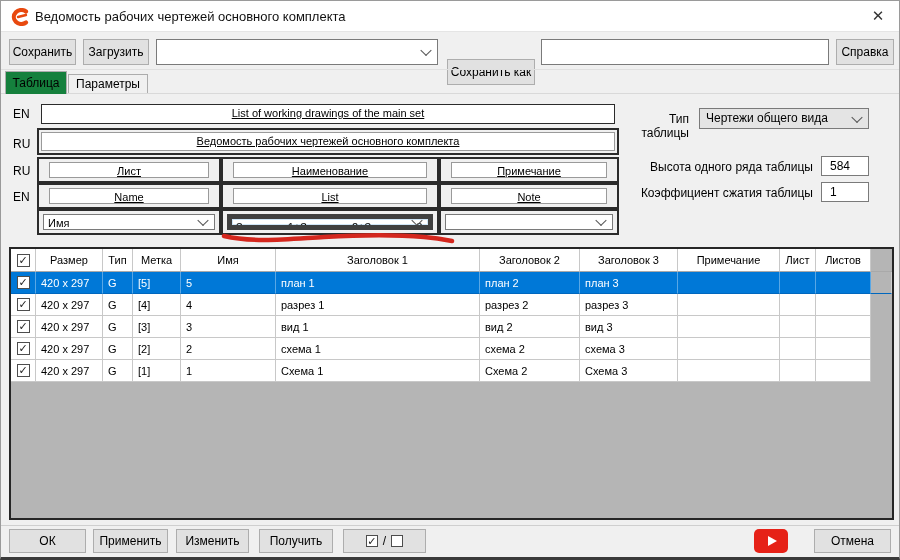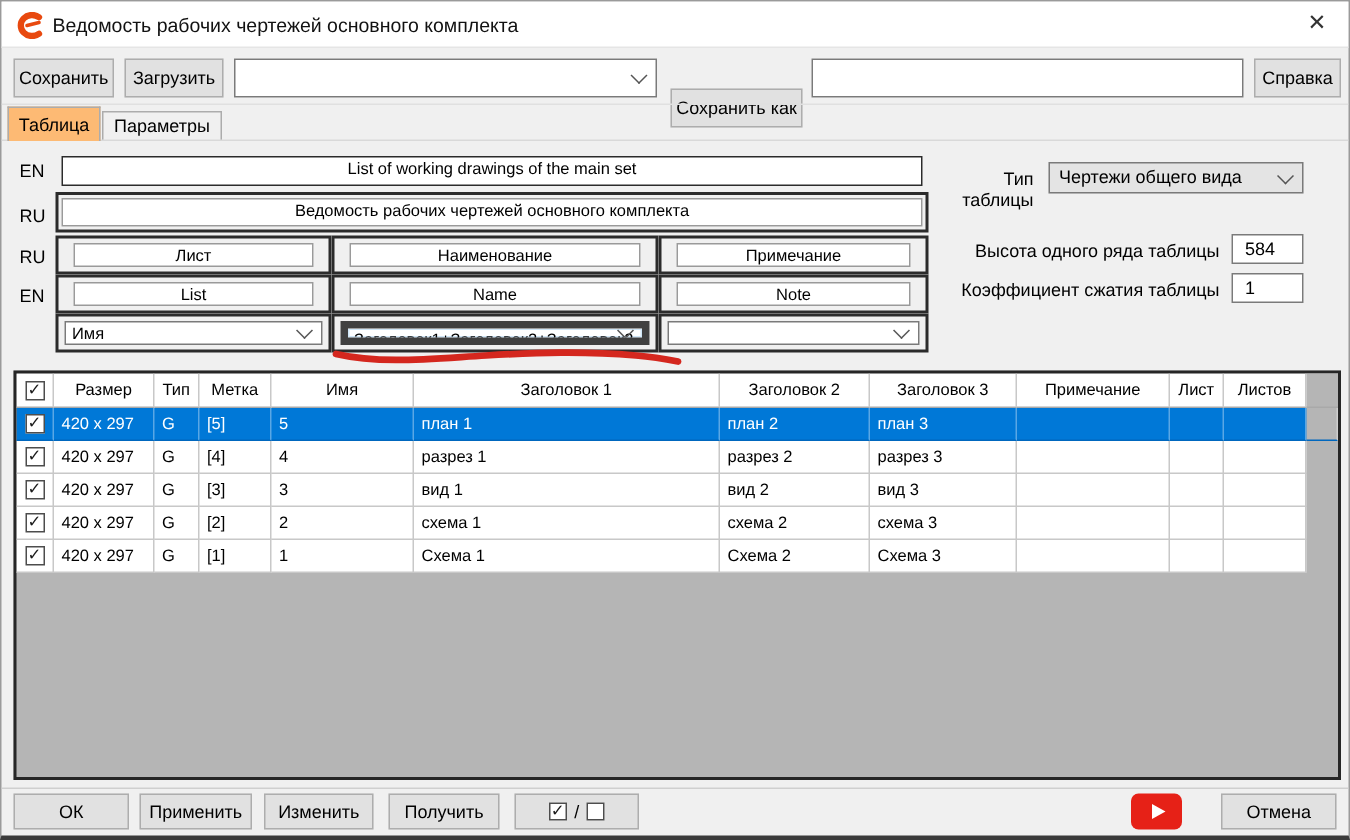--- a/index.html
+++ b/index.html
@@ -22,28 +22,28 @@
   .combo .chev, .chev-i { position:absolute; right:7px; top:50%; width:8px; height:8px;
          border-right:1.6px solid #555; border-bottom:1.6px solid #555;
          transform:translateY(-70%) rotate(45deg); }
   .textinput { position:absolute; background:#fff; border:1px solid #7a7a7a; font-size:12px;
                padding:2px 4px; line-height:20px; overflow:hidden; white-space:nowrap; }
   
   .toolbar-sep { position:absolute; left:0; top:68px; width:100%; height:1px; background:#e0e0e0; }
   
   .tab { position:absolute; border:1px solid #acacac; border-bottom:none; background:#f0f0f0;
          text-align:center; font-size:12px; }
-  .tab.active { z-index:3; background:#fdba74; }
+  .tab.active { z-index:3; background:#15803d; }
   .tabpage-line { position:absolute; left:0; top:92px; width:100%; height:1px; background:#d9d9d9; }
   .tabpage-bottom { position:absolute; left:0; top:524px; width:100%; height:1px; background:#cfcfcf; }
   
   .lang { position:absolute; font-size:12px; color:#000; }
   .frame-box { position:absolute; border:2px solid #2b2b2b; background:#f0f0f0; }
   .inner-box { background:#fff; border:1px solid #9a9a9a; text-align:center; font-size:11px;
-               line-height:16px; overflow:hidden; white-space:nowrap; }
+               line-height:16px; overflow:hidden; white-space:nowrap;text-decoration:underline; }
   .form-grid { position:absolute; left:36px; top:156px; display:grid;
                grid-template-columns:184px 218px 180px; grid-auto-rows:26px; }
   .fg-cell { border:2px solid #2b2b2b; background:#f0f0f0; position:relative; padding:3px 10px; }
   .fg-cell .inner-box { width:100%; height:100%; }
   .fg-cell.dd { padding:3px 4px; }
   .cell-combo { position:relative; width:100%; height:100%; background:#fff;
                 border:1px solid #7a7a7a; font-size:11px; line-height:17px; padding:0 4px;
                 overflow:hidden; white-space:nowrap; }
   .cell-combo.focused { border:5px solid #404040; box-shadow:inset 0 0 0 1px #cfe6f7; }
   .squiggle { position:absolute; left:218px; top:227px; }
@@ -124,24 +124,24 @@
       <div class="fg-cell">
         <div class="inner-box">Лист</div>
       </div>
       <div class="fg-cell">
         <div class="inner-box">Наименование</div>
       </div>
       <div class="fg-cell">
         <div class="inner-box">Примечание</div>
       </div>
       <div class="fg-cell">
+        <div class="inner-box">Name</div>
+      </div>
+      <div class="fg-cell">
         <div class="inner-box">List</div>
-      </div>
-      <div class="fg-cell">
-        <div class="inner-box">Name</div>
       </div>
       <div class="fg-cell">
         <div class="inner-box">Note</div>
       </div>
       <div class="fg-cell dd">
         <div class="cell-combo">Имя<span class="chev-i"></span></div>
       </div>
       <div class="fg-cell dd">
         <div class="cell-combo focused">Заголовок1+Заголовок2+Заголовок3<span class="chev-i"></span></div>
       </div>

